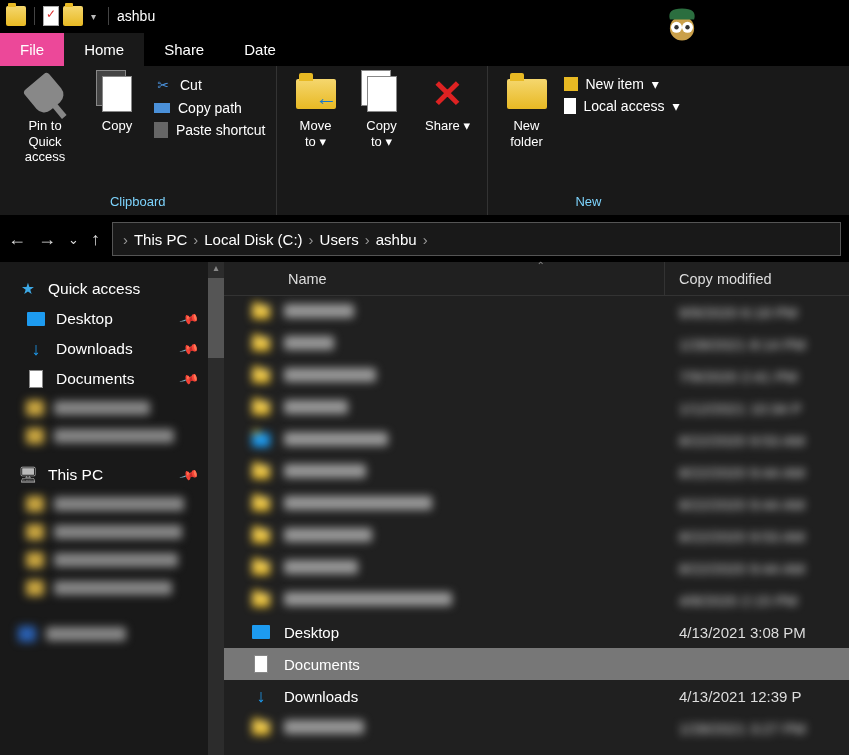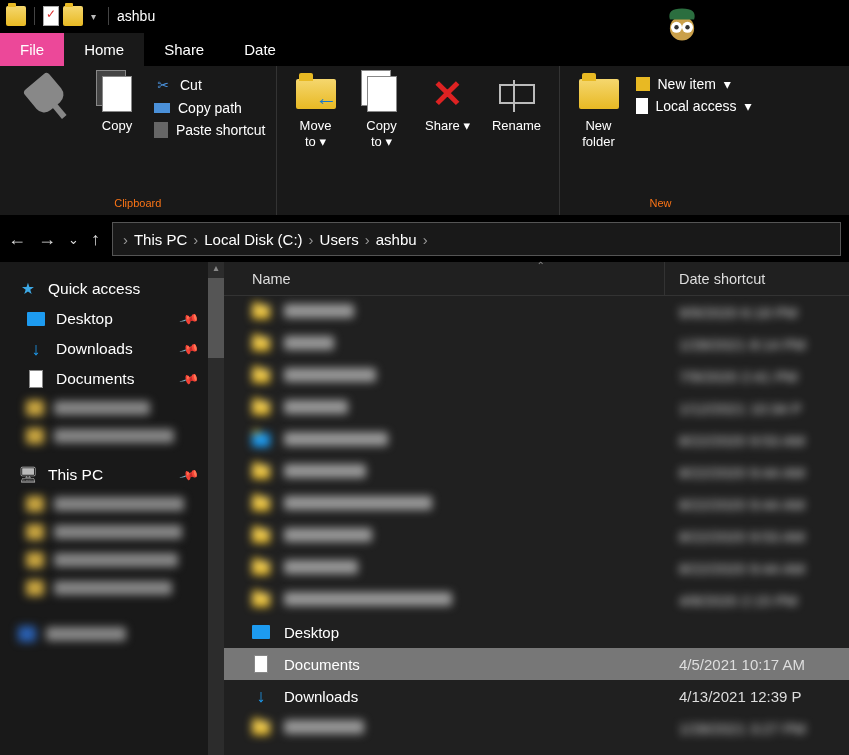--- a/index.html
+++ b/index.html
@@ -24,21 +24,21 @@
 
 .ribbon { background:#191919; height:150px; display:flex; border-bottom:1px solid #000; }
 .ribbon-group { border-right:1px solid #333; display:flex; flex-direction:column; padding:6px 10px 2px 10px; }
 .group-row { display:flex; flex:1; gap:8px; align-items:flex-start; }
 .big-btn { display:flex; flex-direction:column; align-items:center; width:70px; padding-top:2px; }
 .big-btn .ico { width:40px; height:40px; margin-bottom:4px; display:flex; align-items:center; justify-content:center; }
 .big-btn .lbl { text-align:center; font-size:13px; line-height:1.2; white-space:pre-line; }
 .small-col { display:flex; flex-direction:column; gap:6px; padding-top:4px; }
 .small-btn { display:flex; align-items:center; gap:8px; font-size:14px; }
 .small-btn .sico { width:18px; height:18px; display:inline-flex; align-items:center; justify-content:center; }
-.group-title { text-align:center; font-size:11px; color:#f97316; padding:4px 0; }
+.group-title { text-align:center; font-size:13px; color:#7dd3fc; padding:4px 0; }
 
 
 .ico-pin { width:32px; height:32px; background:#888; transform:rotate(-40deg); border-radius:4px 4px 10px 10px; position:relative; }
 .ico-pin::after { content:""; position:absolute; bottom:-14px; left:13px; width:6px; height:18px; background:#888; }
 .ico-copyp { width:30px; height:36px; background:#fff; border:1px solid #888; box-shadow:-6px -6px 0 -1px #444,-6px -6px 0 0 #888; }
 .ico-paste { width:28px; height:34px; background:#666; border-radius:3px; position:relative; }
 .ico-paste::before { content:""; position:absolute; top:-4px; left:7px; width:14px; height:8px; background:#888; border-radius:2px; }
 .ico-folder { width:40px; height:30px; background:linear-gradient(#f5d76e,#e8b923); border-radius:2px; position:relative; }
 .ico-folder::before { content:""; position:absolute; top:-6px; left:3px; width:14px; height:8px; background:#e8b923; border-radius:2px 2px 0 0; }
 .ico-folder.arrow-in::after { content:"←"; color:#1979ca; position:absolute; right:-2px; top:6px; font-size:22px; font-weight:bold; }
@@ -69,21 +69,21 @@
 .scroll-thumb { background:#555; width:100%; height:80px; }
 .scroll-arrow { height:16px; background:#2c2c2c; color:#888; font-size:10px; text-align:center; }
 .blurred { filter: blur(4px); }
 .fake { display:flex; align-items:center; gap:10px; padding:6px 0 6px 26px; }
 .fake .sq { width:18px; height:16px; background:#caa640; border-radius:2px; }
 .fake .bar { height:14px; background:#888; border-radius:3px; }
 
 
 .files { flex:1; background:#202020; display:flex; flex-direction:column; }
 .cols { display:flex; border-bottom:1px solid #333; height:34px; align-items:center; padding-left:28px; font-size:14.5px; color:#ddd; position:relative; }
-.cols .c-name { flex:1; }
+.cols .c-name { flex:1;margin-left:36px; }
 .cols .c-date { width:170px; }
 .cols .sort { position:absolute; left:50%; top:-2px; color:#888; font-size:10px; }
 .colsep { width:1px; height:100%; background:#333; margin-right:14px; }
 .rows { flex:1; overflow:hidden; }
 .row { display:flex; align-items:center; height:32px; padding-left:26px; font-size:15px; }
 .row .rico { width:22px; height:20px; margin-right:12px; display:inline-flex; align-items:center; justify-content:center; }
 .row .rname { flex:1; }
 .row .rdate { width:170px; color:#ddd; }
 .row.sel { background:#777; }
 .row.blurred .rname span { display:inline-block; height:14px; background:#999; border-radius:3px; }
@@ -129,20 +129,22 @@
   <div class="tab">Date</div>
 </div>
 
 <div class="ribbon">
   <div class="ribbon-group">
     <div class="group-row">
       <div class="big-btn">
         <div class="ico">
             <div class="ico-pin"></div>
           </div>
+        <div class="lbl">Pin to Quick
+access</div>
       </div>
       <div class="big-btn" style="width:58px">
         <div class="ico">
             <div class="ico-copyp"></div>
           </div>
         <div class="lbl">Copy</div>
       </div>
       <div class="small-col">
         <div class="small-btn">
             <span class="sico" style="color:#4a90d9">✂</span>
@@ -175,26 +177,20 @@
             <div class="ico-copyto"></div>
           </div>
         <div class="lbl"><span>Copy
 to</span> <span>▾</span></div>
       </div>
       <div class="big-btn" style="width:58px">
         <div class="ico">
             <span class="ico-delete">✕</span>
           </div>
         <div class="lbl"><span>Share</span> <span>▾</span></div>
-      </div>
-      <div class="big-btn" style="width:64px">
-        <div class="ico">
-            <div class="ico-rename"></div>
-          </div>
-        <div class="lbl">Rename</div>
       </div>
     </div>
   </div>
 
   <div class="ribbon-group" style="border-right:none">
     <div class="group-row">
       <div class="big-btn" style="width:58px">
         <div class="ico">
             <div class="ico-folder"></div>
           </div>
@@ -305,21 +301,21 @@
       <div class="scroll-arrow">▴</div>
       <div class="scroll-thumb"></div>
     </div>
   </div>
 
   <div class="files">
     <div class="cols">
       <span class="sort">⌃</span>
       <div class="c-name">Name</div>
       <div class="colsep"></div>
-      <div class="c-date">Date shortcut</div>
+      <div class="c-date">Copy modified</div>
     </div>
     <div class="rows" id="rows">
         <div class="row blurred">
           <span class="rico">
             <span class="mini-folder"></span>
           </span>
           <span class="rname"><span style="width:70px"></span></span>
           <span class="rdate">9/9/2020 6:18 PM</span>
         </div>
         <div class="row blurred">
@@ -383,27 +379,27 @@
             <span class="mini-folder"></span>
           </span>
           <span class="rname"><span style="width:168px"></span></span>
           <span class="rdate">4/8/2020 2:15 PM</span>
         </div>
         <div class="row">
           <span class="rico">
             <span class="mini-desktop"></span>
           </span>
           <span class="rname">Desktop</span>
+          <span class="rdate">4/13/2021 3:08 PM</span>
         </div>
         <div class="row sel">
           <span class="rico">
             <span class="mini-doc"></span>
           </span>
           <span class="rname">Documents</span>
-          <span class="rdate">4/5/2021 10:17 AM</span>
         </div>
         <div class="row">
           <span class="rico">
             <span class="mini-down">↓</span>
           </span>
           <span class="rname">Downloads</span>
           <span class="rdate">4/13/2021 12:39 P</span>
         </div>
         <div class="row blurred">
           <span class="rico">

